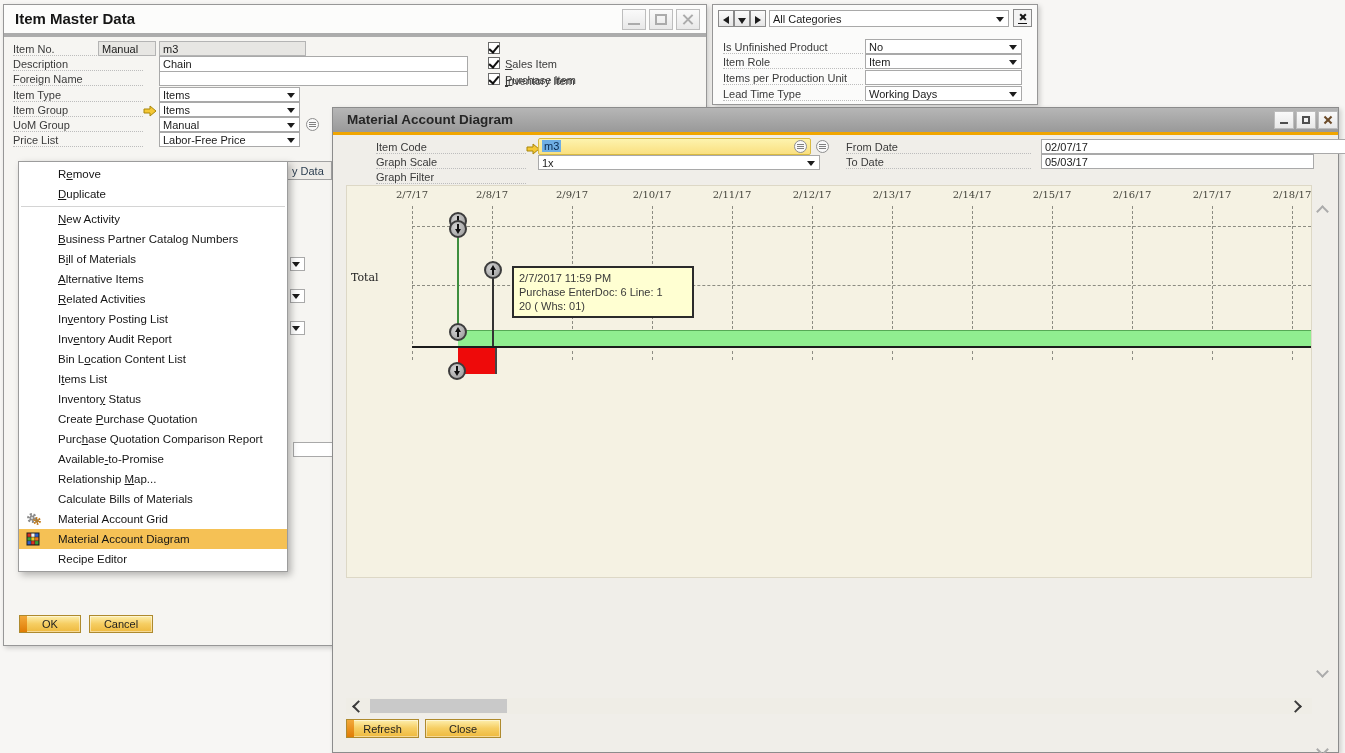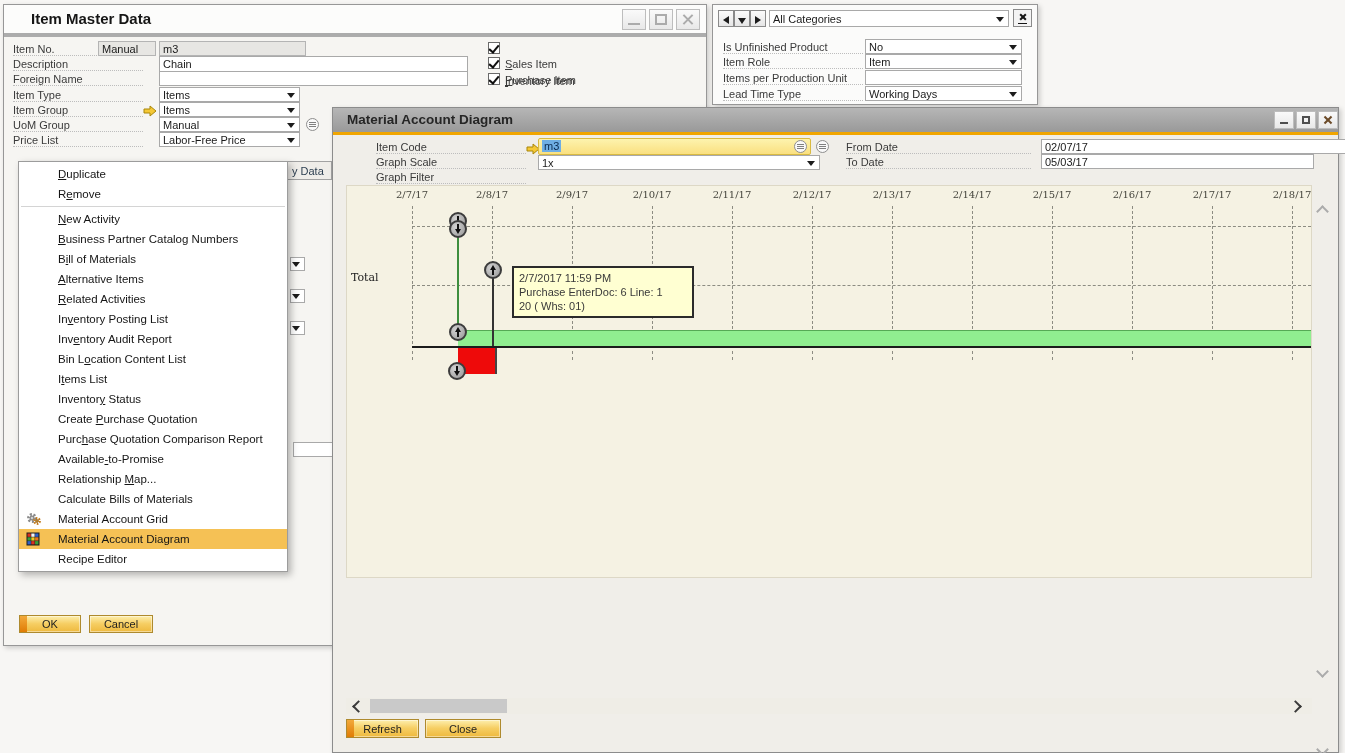--- a/index.html
+++ b/index.html
@@ -69,21 +69,21 @@
   .xbtn::before{transform:translateX(-50%) rotate(45deg);} .xbtn::after{transform:translateX(-50%) rotate(-45deg);}
   .xbtn span{position:absolute;left:4px;right:4px;bottom:2px;height:1px;background:#161616;}
 </style>
 </head>
 <body>
 
 <div id="root">
 
   <div class="win" style="left:3px;top:4px;width:702px;height:640px;z-index:10;">
     <div class="abs" style="left:0;top:0;right:0;height:28px;background:#FCFCFB;">
-      <div class="abs" style="left:11px;top:5px;font-size:15px;font-weight:bold;color:#161616;margin-left:16px;">Item Master Data</div>
+      <div class="abs" style="left:11px;top:5px;font-size:15px;font-weight:bold;color:#161616;">Item Master Data</div>
       <div class="wc wc-min" style="left:618px;top:4px;width:24px;height:21px;"></div>
       <div class="wc wc-max" style="left:645px;top:4px;width:24px;height:21px;"></div>
       <div class="wc wc-x" style="left:672px;top:4px;width:24px;height:21px;"></div>
     </div>
     <div class="abs" style="left:0;top:28px;right:0;height:4px;background:#ACACAC;"></div>
 
     <div class="lbl dotted" style="left:9px;top:38px;width:130px;">Item No.</div>
     <div class="field gray" style="left:94px;top:36px;width:58px;height:15px;">Manual</div>
     <div class="field gray" style="left:155px;top:36px;width:147px;height:15px;">m3</div>
 
@@ -269,22 +269,22 @@
       <span class="chev l" style="position:absolute;left:8px;top:4px;"></span>
       <span class="abs" style="left:24px;top:1px;width:137px;height:14px;background:#C9C9C9;"></span>
       <span class="chev r" style="position:absolute;right:12px;top:4px;"></span>
     </div>
 
     <div class="gold-btn default" style="left:13px;top:611px;width:73px;height:19px;line-height:18px;">Refresh</div>
     <div class="gold-btn" style="left:92px;top:611px;width:76px;height:19px;line-height:18px;">Close</div>
   </div>
 
   <div id="menu">
+      <div class="menu-item"><span>R<u>e</u>move</span></div>
       <div class="menu-item"><span><u>D</u>uplicate</span></div>
-      <div class="menu-item"><span>R<u>e</u>move</span></div>
       <div class="menu-sep"></div>
       <div class="menu-item"><span><u>N</u>ew Activity</span></div>
       <div class="menu-item"><span><u>B</u>usiness Partner Catalog Numbers</span></div>
       <div class="menu-item"><span>B<u>i</u>ll of Materials</span></div>
       <div class="menu-item"><span><u>A</u>lternative Items</span></div>
       <div class="menu-item"><span><u>R</u>elated Activities</span></div>
       <div class="menu-item"><span>In<u>v</u>entory Posting List</span></div>
       <div class="menu-item"><span>Inv<u>e</u>ntory Audit Report</span></div>
       <div class="menu-item"><span>Bin L<u>o</u>cation Content List</span></div>
       <div class="menu-item"><span>I<u>t</u>ems List</span></div>

